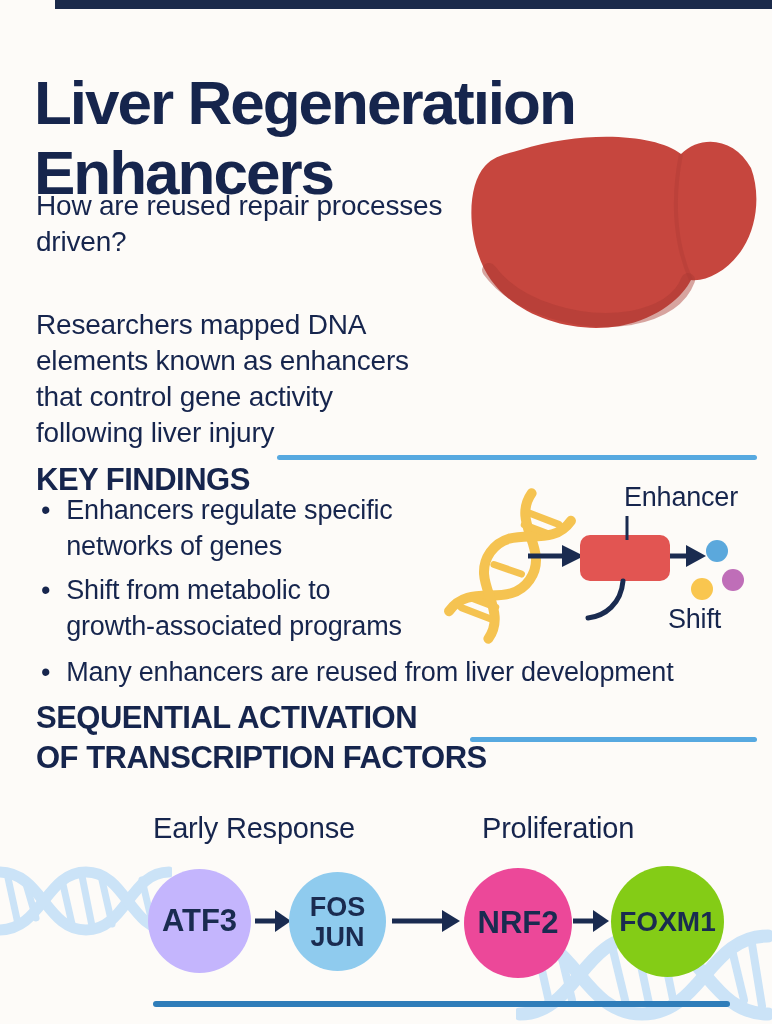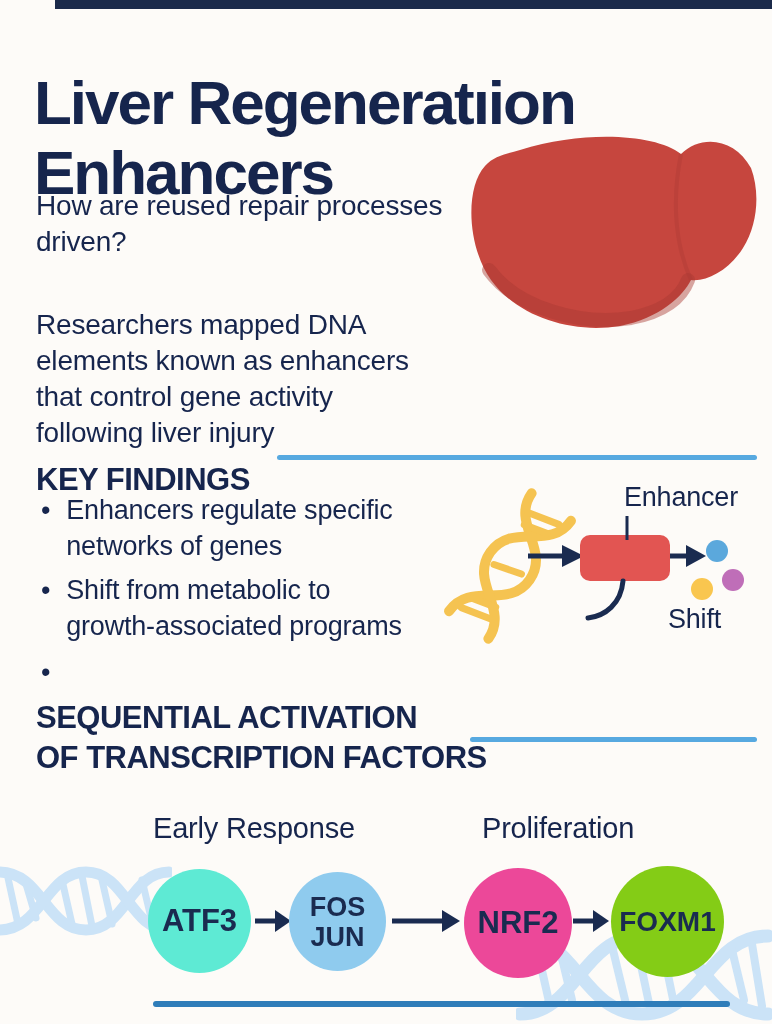--- a/index.html
+++ b/index.html
@@ -91,20 +91,21 @@
       <span class="pre">Enhancers regulate specific
 networks of genes</span>
     </li>
     <li class="bullet bullet-2">
       <span class="dot">•</span>
       <span class="pre">Shift from metabolic to
 growth-associated programs</span>
     </li>
     <li class="bullet">
       <span class="dot">•</span>
+      <span class="pre">Many enhancers are reused from liver development</span>
     </li>
   </ul>
 
   <div class="abs ed">
     <svg width="332" height="197" viewBox="0 0 332 197">
 
       <g transform="translate(70,98) rotate(-55)" stroke="#F5C351" fill="none" stroke-linecap="round" style="stroke: rgb(245, 195, 81);">
         <path d="M-72,-24 C-35,-24 -37,24 0,24 C37,24 35,-24 72,-24" stroke-width="10"></path>
         <path d="M-72,24 C-35,24 -37,-24 0,-24 C37,-24 35,24 72,24" stroke-width="10"></path>
         <line x1="-62" y1="-16" x2="-54" y2="16" stroke-width="7"></line>
@@ -160,21 +161,21 @@
     <line x1="146" y1="20" x2="158" y2="78" stroke-width="8"></line>
     <line x1="216" y1="24" x2="228" y2="74" stroke-width="8"></line>
     <line x1="236" y1="18" x2="246" y2="80" stroke-width="8"></line>
   </svg>
 
   <div class="abs bottom-line" style="background-color: rgb(47, 125, 185);"></div>
 
   <div class="abs stage-label stage-early">Early Response</div>
   <div class="abs stage-label stage-prolif">Proliferation</div>
 
-  <div class="abs node node-atf3" style="background-color: #5eead4;">
+  <div class="abs node node-atf3" style="background-color: #c4b5fd;">
     <span class="pre">ATF3</span>
   </div>
   <svg class="abs flow-arrow-1" width="40" height="28" viewBox="0 0 40 28">
     <line x1="2" y1="14" x2="22" y2="14" stroke="#1A2B50" stroke-width="5"></line>
     <polygon points="22,3 38,14 22,25" fill="#1A2B50"></polygon>
   </svg>
   <div class="abs node node-fosjun" style="background-color: rgb(143, 203, 238);">
     <span class="pre">FOS
 JUN</span>
   </div>

